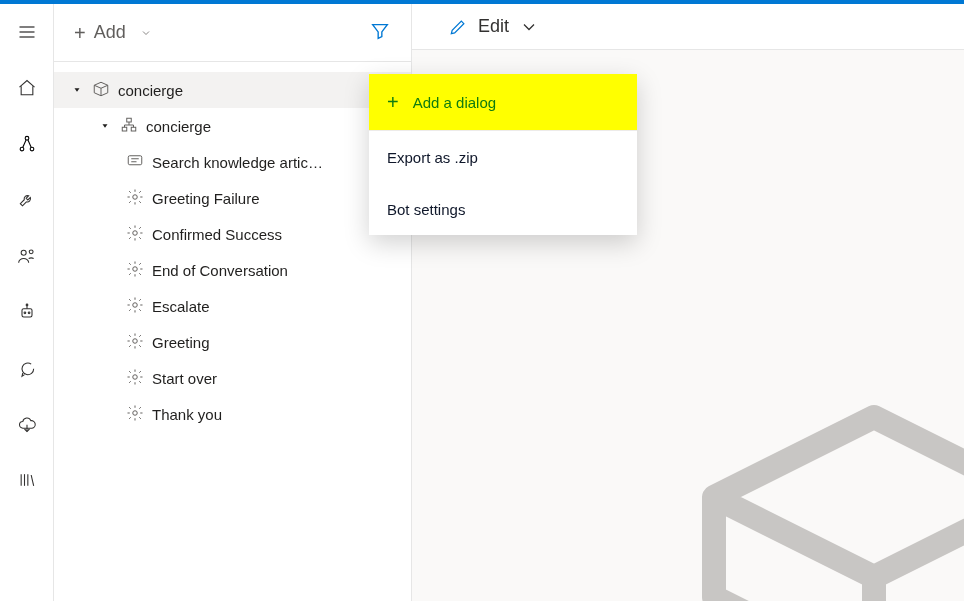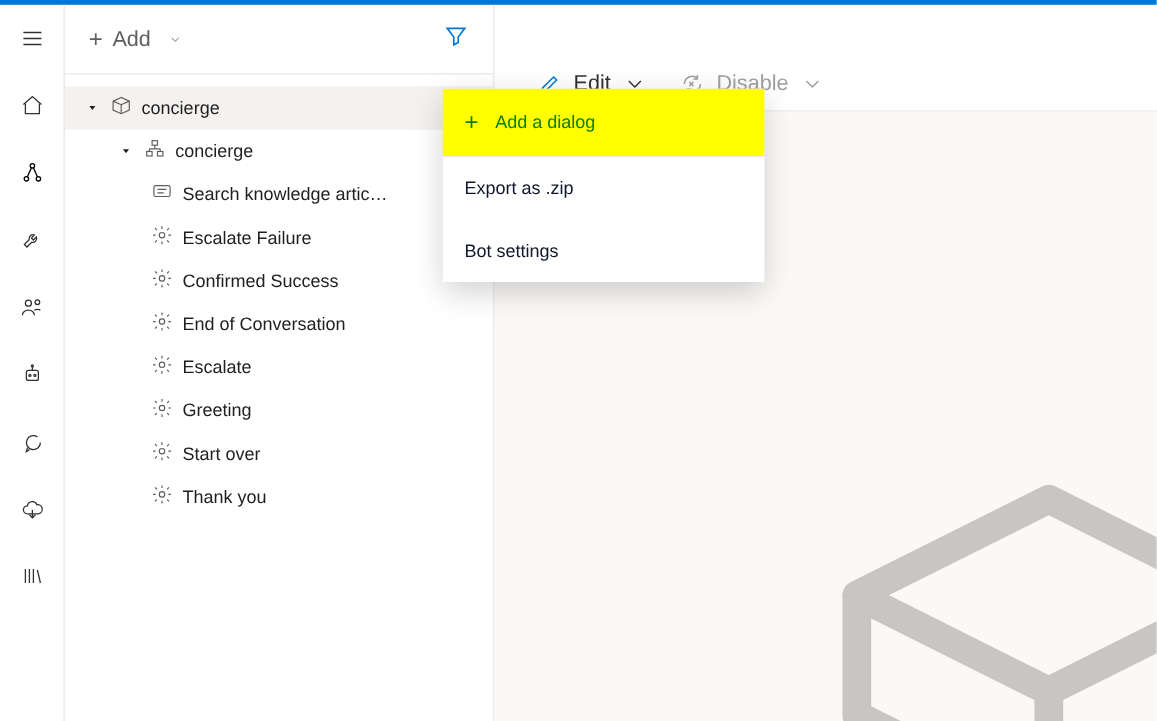--- a/index.html
+++ b/index.html
@@ -30,21 +30,21 @@
   .caret svg { width: 10px; height: 10px; }
   .nodeicon svg { width: 18px; height: 18px; stroke: #605e5c; fill: none; stroke-width: 1.3; }
   .row .label { overflow: hidden; text-overflow: ellipsis; }
   .more { margin-left: auto; color: #605e5c; padding: 4px 8px; letter-spacing: 2px; font-weight: bold; }
   
   .lv0 { padding-left: 16px; }
   .lv1 { padding-left: 44px; }
   .lv2 { padding-left: 72px; }
   
   .main { flex: 1; display: flex; flex-direction: column; min-height: 0; position: relative; }
-  .main-toolbar { height: 46px; display: flex; align-items: center; gap: 28px; padding-left: 36px; border-bottom: 1px solid #e6e6e6; margin-top: 43px; }
+  .main-toolbar { height: 46px; display: flex; align-items: center; gap: 28px; padding-left: 36px; border-bottom: 1px solid #e6e6e6; }
   .tool { display: flex; align-items: center; gap: 10px; font-size: 18px; color: #323130; }
   .tool.disabled { color: #a19f9d; }
   .tool svg { width: 20px; height: 20px; fill: none; stroke-width: 1.5; }
   .canvas { flex: 1; background: #faf9f8; position: relative; overflow: hidden; }
   .canvas .shape { position: absolute; right: -120px; bottom: -120px; }
   .canvas .shape svg { width: 420px; height: 320px; }
   
   .ctx { position: absolute; left: 369px; top: 74px; width: 268px; background: #fff; box-shadow: 0 8px 24px rgba(0,0,0,.18); z-index: 50; }
   .ctx .item { height: 52px; display: flex; align-items: center; padding: 0 18px; font-size: 15px; color: #0f172a; gap: 14px; }
   .ctx .item.hl { background: #ffff00; color: #107c10; height: 56px; }
@@ -185,21 +185,21 @@
                 <line x1="7" y1="9" x2="17" y2="9"></line>
                 <line x1="7" y1="13" x2="14" y2="13"></line>
               </svg></span>
           <span class="label">Search knowledge artic…</span>
         </div>
         <div class="row lv2">
           <span class="nodeicon"><svg viewBox="0 0 24 24">
                 <circle cx="12" cy="12" r="3"></circle>
                 <path d="M12 2v3M12 19v3M4.2 4.2l2.1 2.1M17.7 17.7l2.1 2.1M2 12h3M19 12h3M4.2 19.8l2.1-2.1M17.7 6.3l2.1-2.1"></path>
               </svg></span>
-          <span class="label">Escalate Failure</span>
+          <span class="label">Greeting Failure</span>
         </div>
         <div class="row lv2">
           <span class="nodeicon"><svg viewBox="0 0 24 24">
                 <circle cx="12" cy="12" r="3"></circle>
                 <path d="M12 2v3M12 19v3M4.2 4.2l2.1 2.1M17.7 17.7l2.1 2.1M2 12h3M19 12h3M4.2 19.8l2.1-2.1M17.7 6.3l2.1-2.1"></path>
               </svg></span>
           <span class="label">Confirmed Success</span>
         </div>
         <div class="row lv2">
           <span class="nodeicon"><svg viewBox="0 0 24 24">
@@ -240,34 +240,20 @@
     </div>
 
     <div class="main">
       <div class="main-toolbar">
         <div class="tool">
           <svg viewBox="0 0 24 24" stroke="#0078d4">
               <path d="M4 20l1-4L16 5l3 3L8 19l-4 1z"></path>
             </svg>
           <span>Edit</span>
           <svg class="chev-svg" viewBox="0 0 24 24">
-              <polyline points="6 9 12 15 18 9"></polyline>
-            </svg>
-        </div>
-        <div class="tool disabled">
-          <svg viewBox="0 0 24 24" stroke="#a19f9d">
-              <path d="M4 12a8 8 0 0 1 13-6"></path>
-              <polyline points="17 3 17 7 13 7"></polyline>
-              <path d="M20 12a8 8 0 0 1-13 6"></path>
-              <polyline points="7 21 7 17 11 17"></polyline>
-              <line x1="9" y1="10" x2="13" y2="14"></line>
-              <line x1="13" y1="10" x2="9" y2="14"></line>
-            </svg>
-          <span>Disable</span>
-          <svg class="chev-svg" viewBox="0 0 24 24" stroke="#a19f9d">
               <polyline points="6 9 12 15 18 9"></polyline>
             </svg>
         </div>
       </div>
       <div class="canvas">
         <div class="shape">
           <svg viewBox="0 0 200 160">
               <g stroke="#c8c6c4" stroke-width="12" fill="none" stroke-linejoin="round">
                 <path d="M100 10 180 50 100 90 20 50z"></path>
                 <path d="M20 50v50l80 40 80-40V50"></path>

